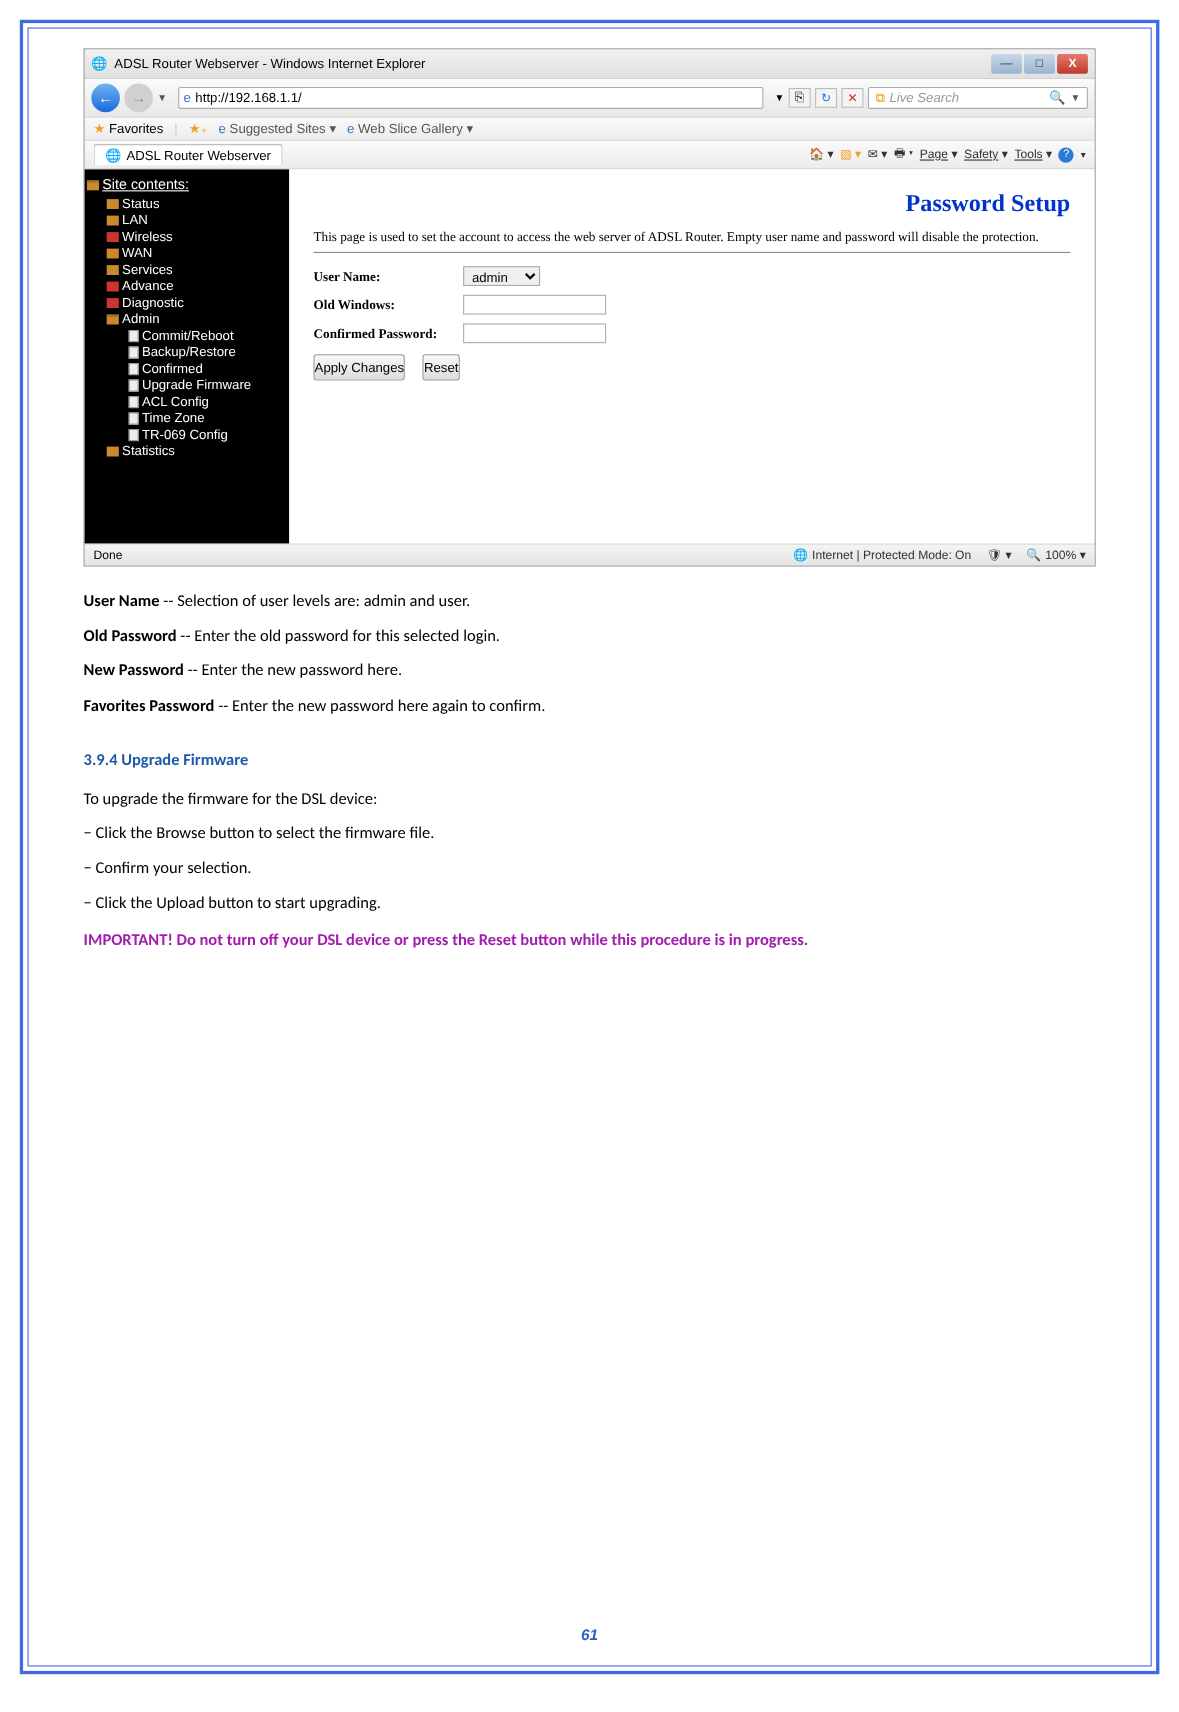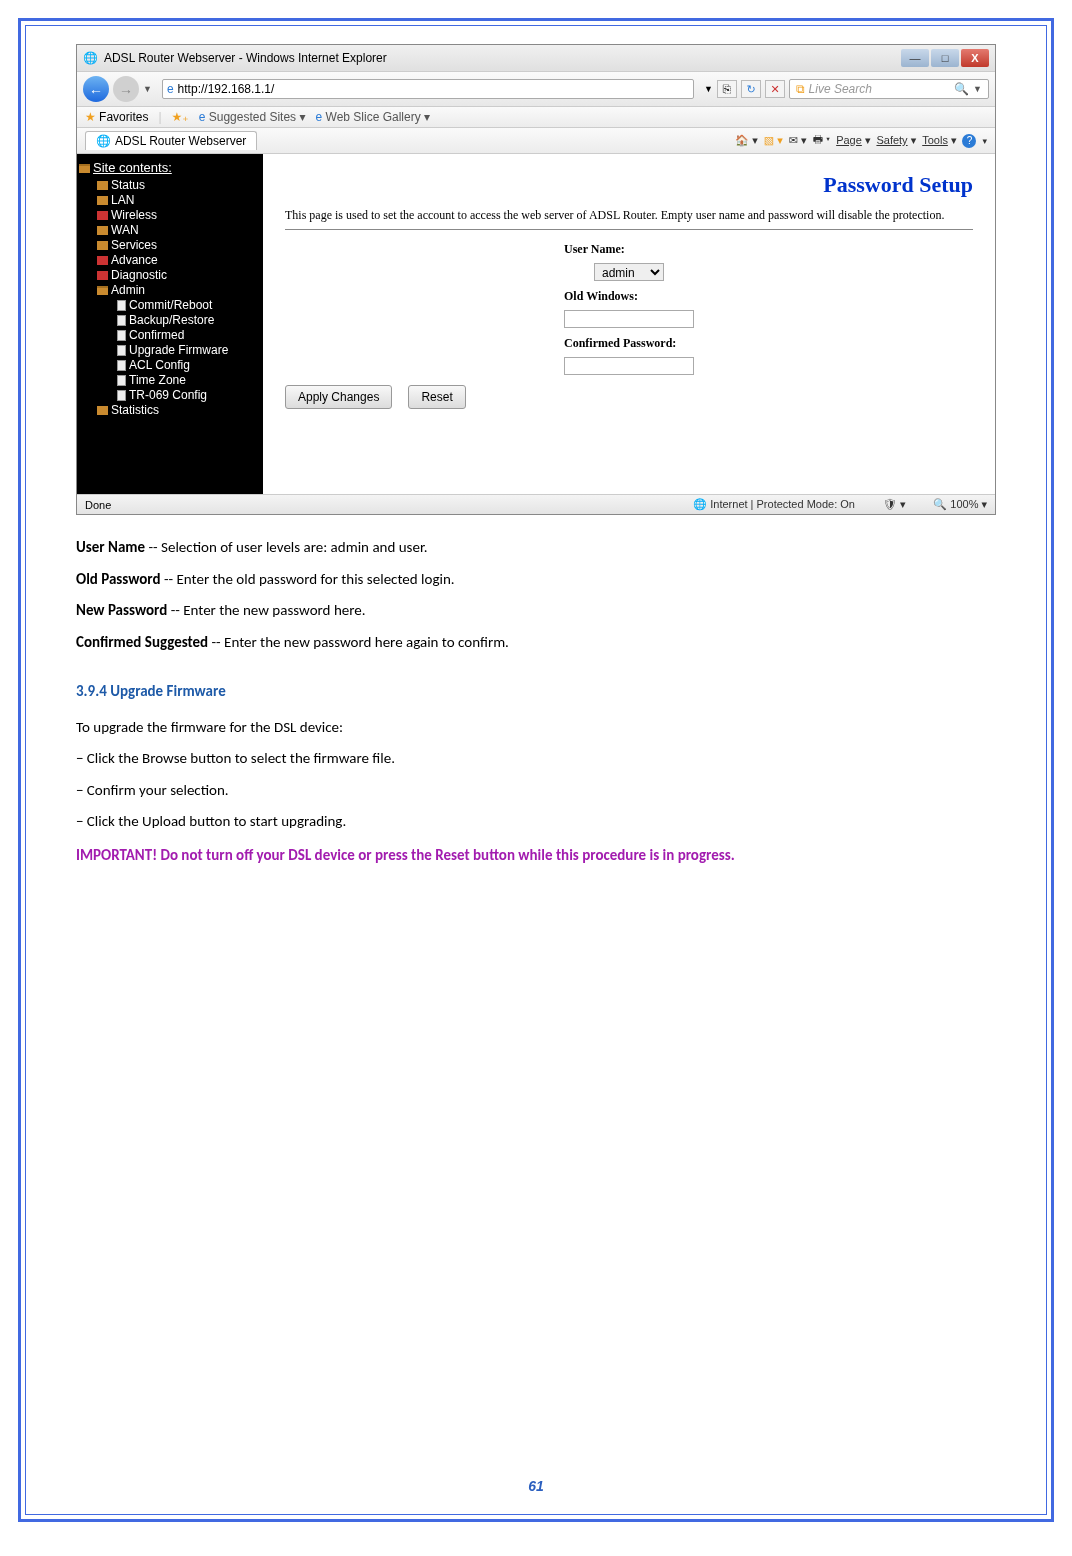--- a/index.html
+++ b/index.html
@@ -110,37 +110,37 @@
 .main-panel {
   flex: 1; background: #fff; padding: 18px 22px; font-size: 12px;
   font-family: Georgia, 'Times New Roman', serif;
 }
 .main-panel h2 {
   color: #0033cc; font-size: 22px; font-weight: bold;
   font-family: 'Times New Roman', serif; margin-bottom: 10px; text-align: right;
 }
 .main-panel .desc { margin-bottom: 4px; }
 .main-panel hr { margin: 6px 0 12px 0; border:none; border-top:1px solid #888; }
-.form-row { display:flex; align-items:center; margin-bottom:8px; gap:6px;flex-direction:column; }
+.form-row { display:flex; align-items:center; margin-bottom:8px; gap:6px; }
 .form-row label { font-weight:bold; width: 130px; font-size:12px; }
 .form-row input[type=password], .form-row select {
   border:1px solid #aaa; padding:1px 3px; font-size:12px; width:130px; height:18px;
 }
 .form-row select { width:70px; }
 .btn {
   background: linear-gradient(#f8f8f8,#dcdcdc); border:1px solid #999;
-  padding: 4px 12px; font-size:12px; border-radius:3px; cursor:pointer;
+  padding: 4px 0; font-size:12px; border-radius:3px; cursor:pointer;
 }
 .btn-row { margin-top: 10px; display:flex; gap:16px; }
 .ie-statusbar {
   background: linear-gradient(to bottom,#f4f4f4,#e4e4e4);
   border-top:1px solid #ccc; padding:3px 8px; font-size:11px;
   display:flex; justify-content:space-between; align-items:center;
 }
-.status-right { display:flex; gap:28px; align-items:center; color:#333; }
+.status-right { display:flex; gap:14px; align-items:center; color:#333; }
 .globe { color:#2b7bd6; }
 
 .doc-text { font-family: Calibri, Arial, sans-serif; font-size: 15px; line-height: 1.7; }
 .doc-text p { margin-bottom: 6px; }
 .doc-text .bold { font-weight: bold; }
 .section-heading { color:#1e5aa8; font-weight:bold; font-size:15px; margin:24px 0 10px 0; }
 .indent { }
 .important { color:#a21caf; font-weight:bold; text-align:justify; margin-top:8px; }
 .page-number {
   position:absolute; bottom:20px; left:0; right:0; text-align:center;
@@ -315,21 +315,21 @@
       <span>🛡 ▾</span>
       <span>🔍 <span>100%</span> ▾</span>
     </div>
   </div>
 </div>
 
 <div class="doc-text">
   <p><span class="bold">User Name</span><span> -- Selection of user levels are: admin and user.</span></p>
   <p><span class="bold">Old Password</span><span> -- Enter the old password for this selected login.</span></p>
   <p><span class="bold">New Password</span><span> -- Enter the new password here.</span></p>
-  <p><span class="bold">Confirmed Suggested</span><span> -- Enter the new password here again to confirm.</span></p>
+  <p><span class="bold">Favorites Password</span><span> -- Enter the new password here again to confirm.</span></p>
 
   <div class="section-heading">3.9.4 Upgrade Firmware</div>
   <p>To upgrade the firmware for the DSL device:</p>
   <p class="indent">− Click the Browse button to select the firmware file.</p>
   <p class="indent">− Confirm your selection.</p>
   <p class="indent">− Click the Upload button to start upgrading.</p>
   <p class="important">IMPORTANT! Do not turn off your DSL device or press the Reset button while this procedure is in progress.</p>
 </div>
 
 <div class="page-number">61</div>

